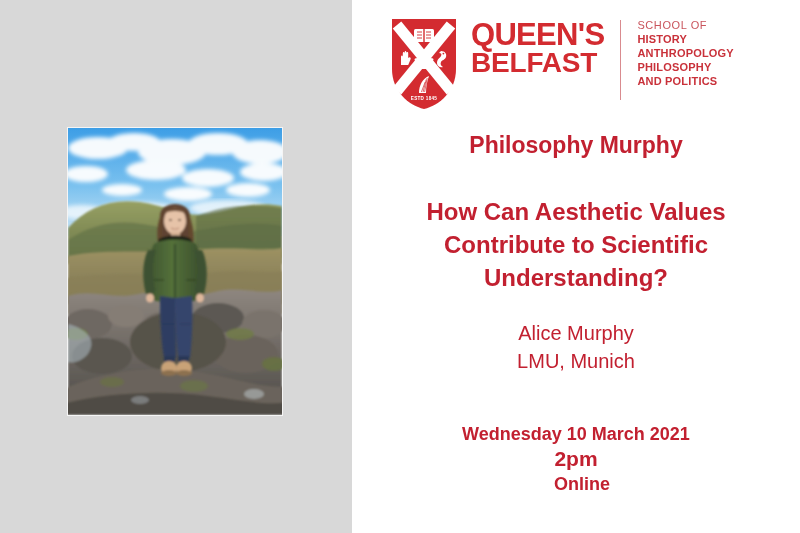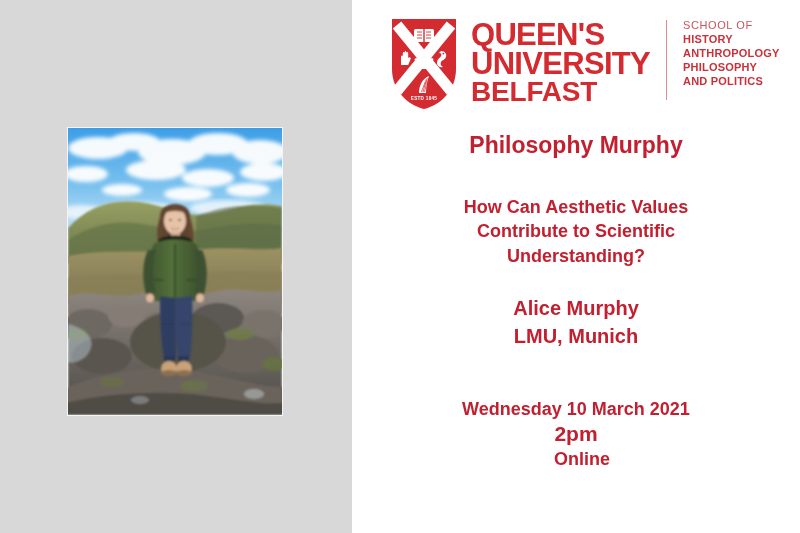--- a/index.html
+++ b/index.html
@@ -137,32 +137,32 @@
 
   .seminar-kicker {
     font-size: 23px;
     font-weight: bold;
     line-height: 1.2;
     margin: 0;
     padding: 0;
   }
 
   .talk-title {
-    font-size: 18px;
+    font-size: 24px;
     font-weight: bold;
     line-height: 1.38;
     margin: 8px;
     padding: 0;
     margin-top: 35px;
   }
   .talk-title .tl { display: block; }
 
   .speaker {
     font-size: 20px;
-    font-weight: bold;
+    font-weight: normal;
     line-height: 1.38;
     margin: 0;
     padding: 0;
     margin-top: 26px;
   }
   .speaker .sl { display: block; }
 
   .when {
     margin-top: 48px;
   }
@@ -381,21 +381,20 @@
         </g>
 
         <g>
           <rect x="17" y="77" width="34" height="7" rx="1" fill="#d32b30"></rect>
           <text x="34" y="82.6" text-anchor="middle" fill="#ffffff" font-family="'Liberation Sans', sans-serif" font-size="4.6" font-weight="bold" letter-spacing="0.3">ESTD 1845</text>
         </g>
       </svg>
 
       <div class="wordmark">
         <span class="wordmark-line">QUEEN'S</span>
-        <span class="wordmark-line">UNIVERSITY</span>
         <span class="wordmark-line belfast">BELFAST</span>
       </div>
 
       <div class="logo-divider"></div>
 
       <div class="school-block">
         <span class="school-line light">SCHOOL OF</span>
         <span class="school-line">HISTORY</span>
         <span class="school-line">ANTHROPOLOGY</span>
         <span class="school-line">PHILOSOPHY</span>

